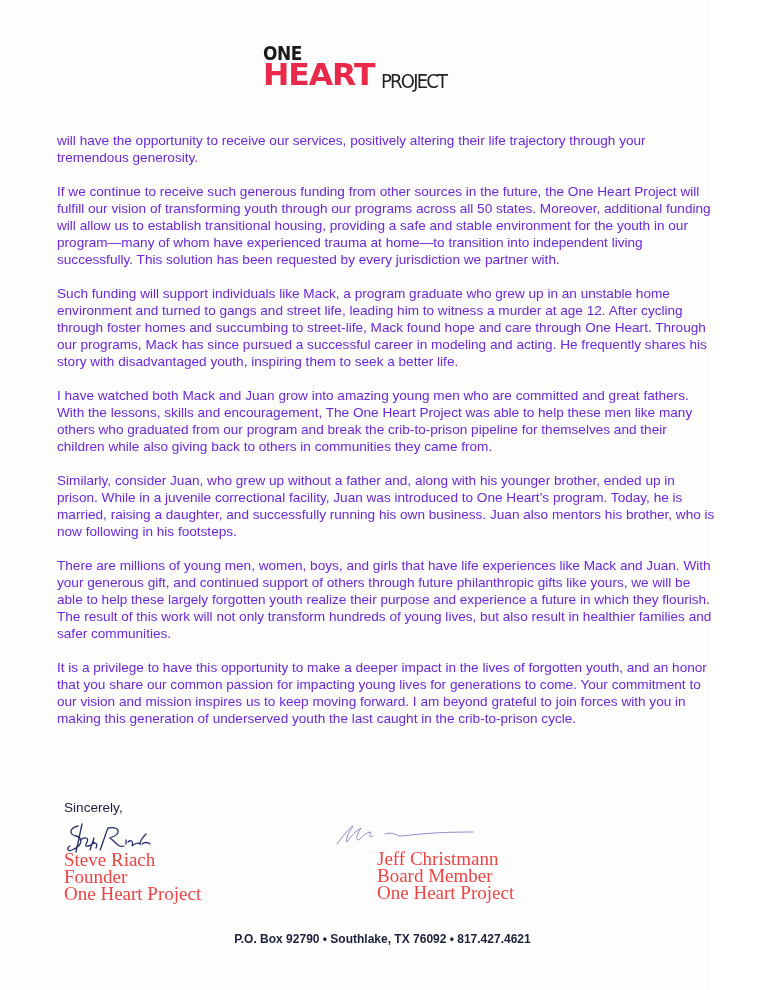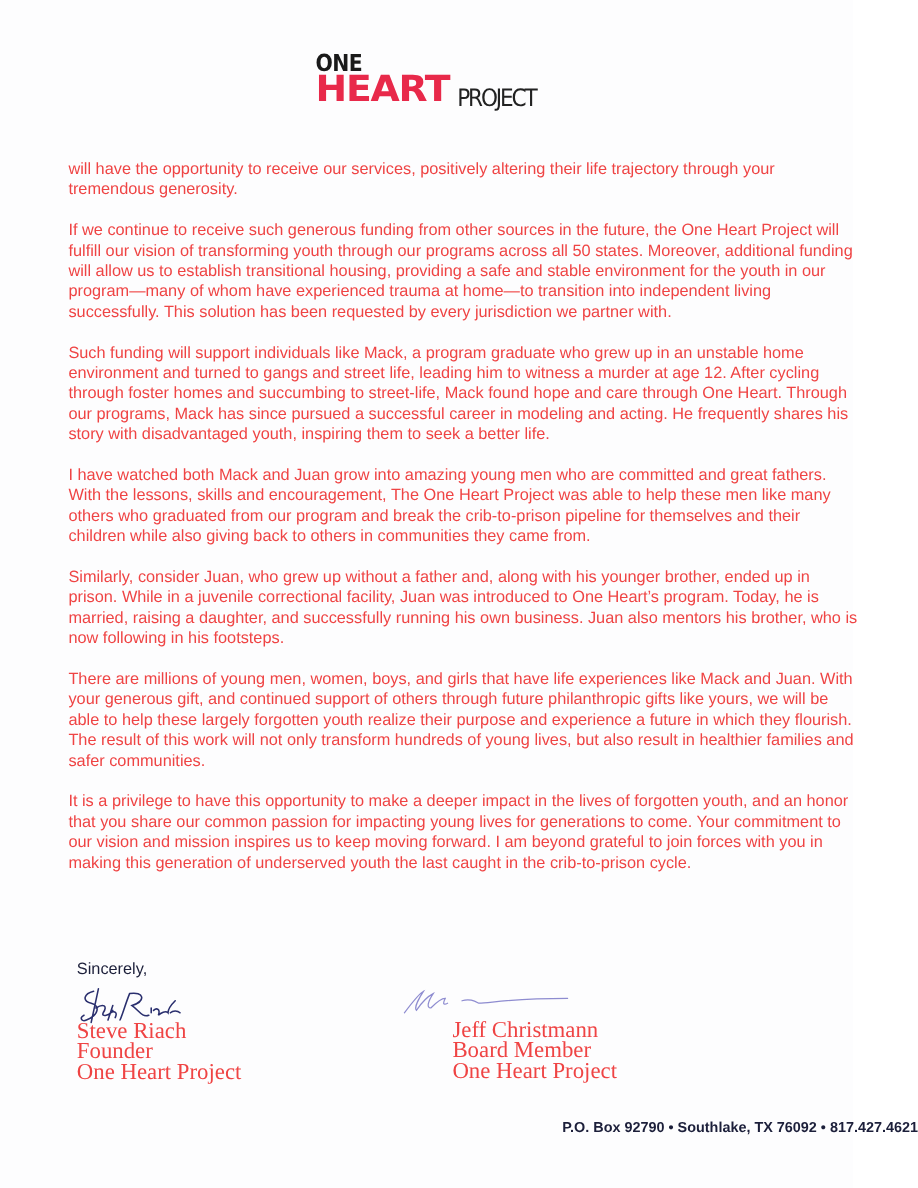--- a/index.html
+++ b/index.html
@@ -2,30 +2,30 @@
 <html><head>
 <meta charset="utf-8">
 <style>
   html, body { margin: 0; padding: 0; background: #ffffff; }
   body { width: 765px; height: 990px; position: relative; overflow: hidden; }
   .page { position: absolute; left: 0; top: 0; width: 711px; height: 990px; background: #fdfdfe; }
   .logo { position: absolute; left: 263px; top: 42px; width: 230px; height: 60px; }
   .logo-one { position: absolute; left: 0; top: 0; font-family: "DejaVu Sans", sans-serif; font-weight: bold; font-size: 17px; color: #1a1a1a; letter-spacing: -0.5px; transform: scaleY(1.15); transform-origin: top left; }
   .logo-heart { position: absolute; left: 0; top: 17px; font-family: "DejaVu Sans", sans-serif; font-weight: bold; font-size: 30px; color: #e8294a; letter-spacing: -1px; line-height: 32px; transform: scaleX(1.05); transform-origin: left; }
   .logo-project { position: absolute; left: 118px; top: 27px; font-family: "DejaVu Sans", sans-serif; font-size: 20px; color: #222; letter-spacing: -2px; font-weight: normal; transform: scaleX(0.9); transform-origin: left; }
-  .body-text { position: absolute; left: 57px; top: 132px; width: 660px; font-family: "Liberation Sans", sans-serif; font-size: 13.6px; line-height: 17px; color: #ef4444; }
+  .body-text { position: absolute; left: 57px; top: 132px; width: 660px; font-family: "Liberation Sans", sans-serif; font-size: 13.6px; line-height: 17px; color: #6d28d9; }
   .body-text p { margin: 0 0 17px 0; }
   .closing { position: absolute; left: 64px; top: 800px; font-family: "Liberation Sans", sans-serif; font-size: 13.6px; color: #1c1f3a; }
   .sig-left { position: absolute; left: 64px; top: 820px; width: 90px; height: 36px; }
   .sig-right { position: absolute; left: 333px; top: 822px; width: 145px; height: 30px; }
   .signer { position: absolute; font-family: Liberation Serif, serif; font-size: 19px; line-height: 17px; color: #ef4444; }
   .signer div { white-space: nowrap; }
   .signer-left { left: 64px; top: 851px; }
   .signer-right { left: 333px; top: 850px; margin-left: 44px; }
-  .footer { position: absolute; left: 0; top: 932px; width: 765px; text-align: right; font-family: "Liberation Sans", sans-serif; font-weight: bold; font-size: 12px; color: #1c1f3a; }
+  .footer { position: absolute; left: 0; top: 932px; width: 765px; text-align: center; font-family: "Liberation Sans", sans-serif; font-weight: bold; font-size: 12px; color: #1c1f3a; }
 </style>
 </head>
 <body>
 
 <div class="page">
 
   <div class="logo">
     <div class="logo-one">ONE</div>
     <div class="logo-heart">HEART</div>
     <div class="logo-project">PROJECT</div>

